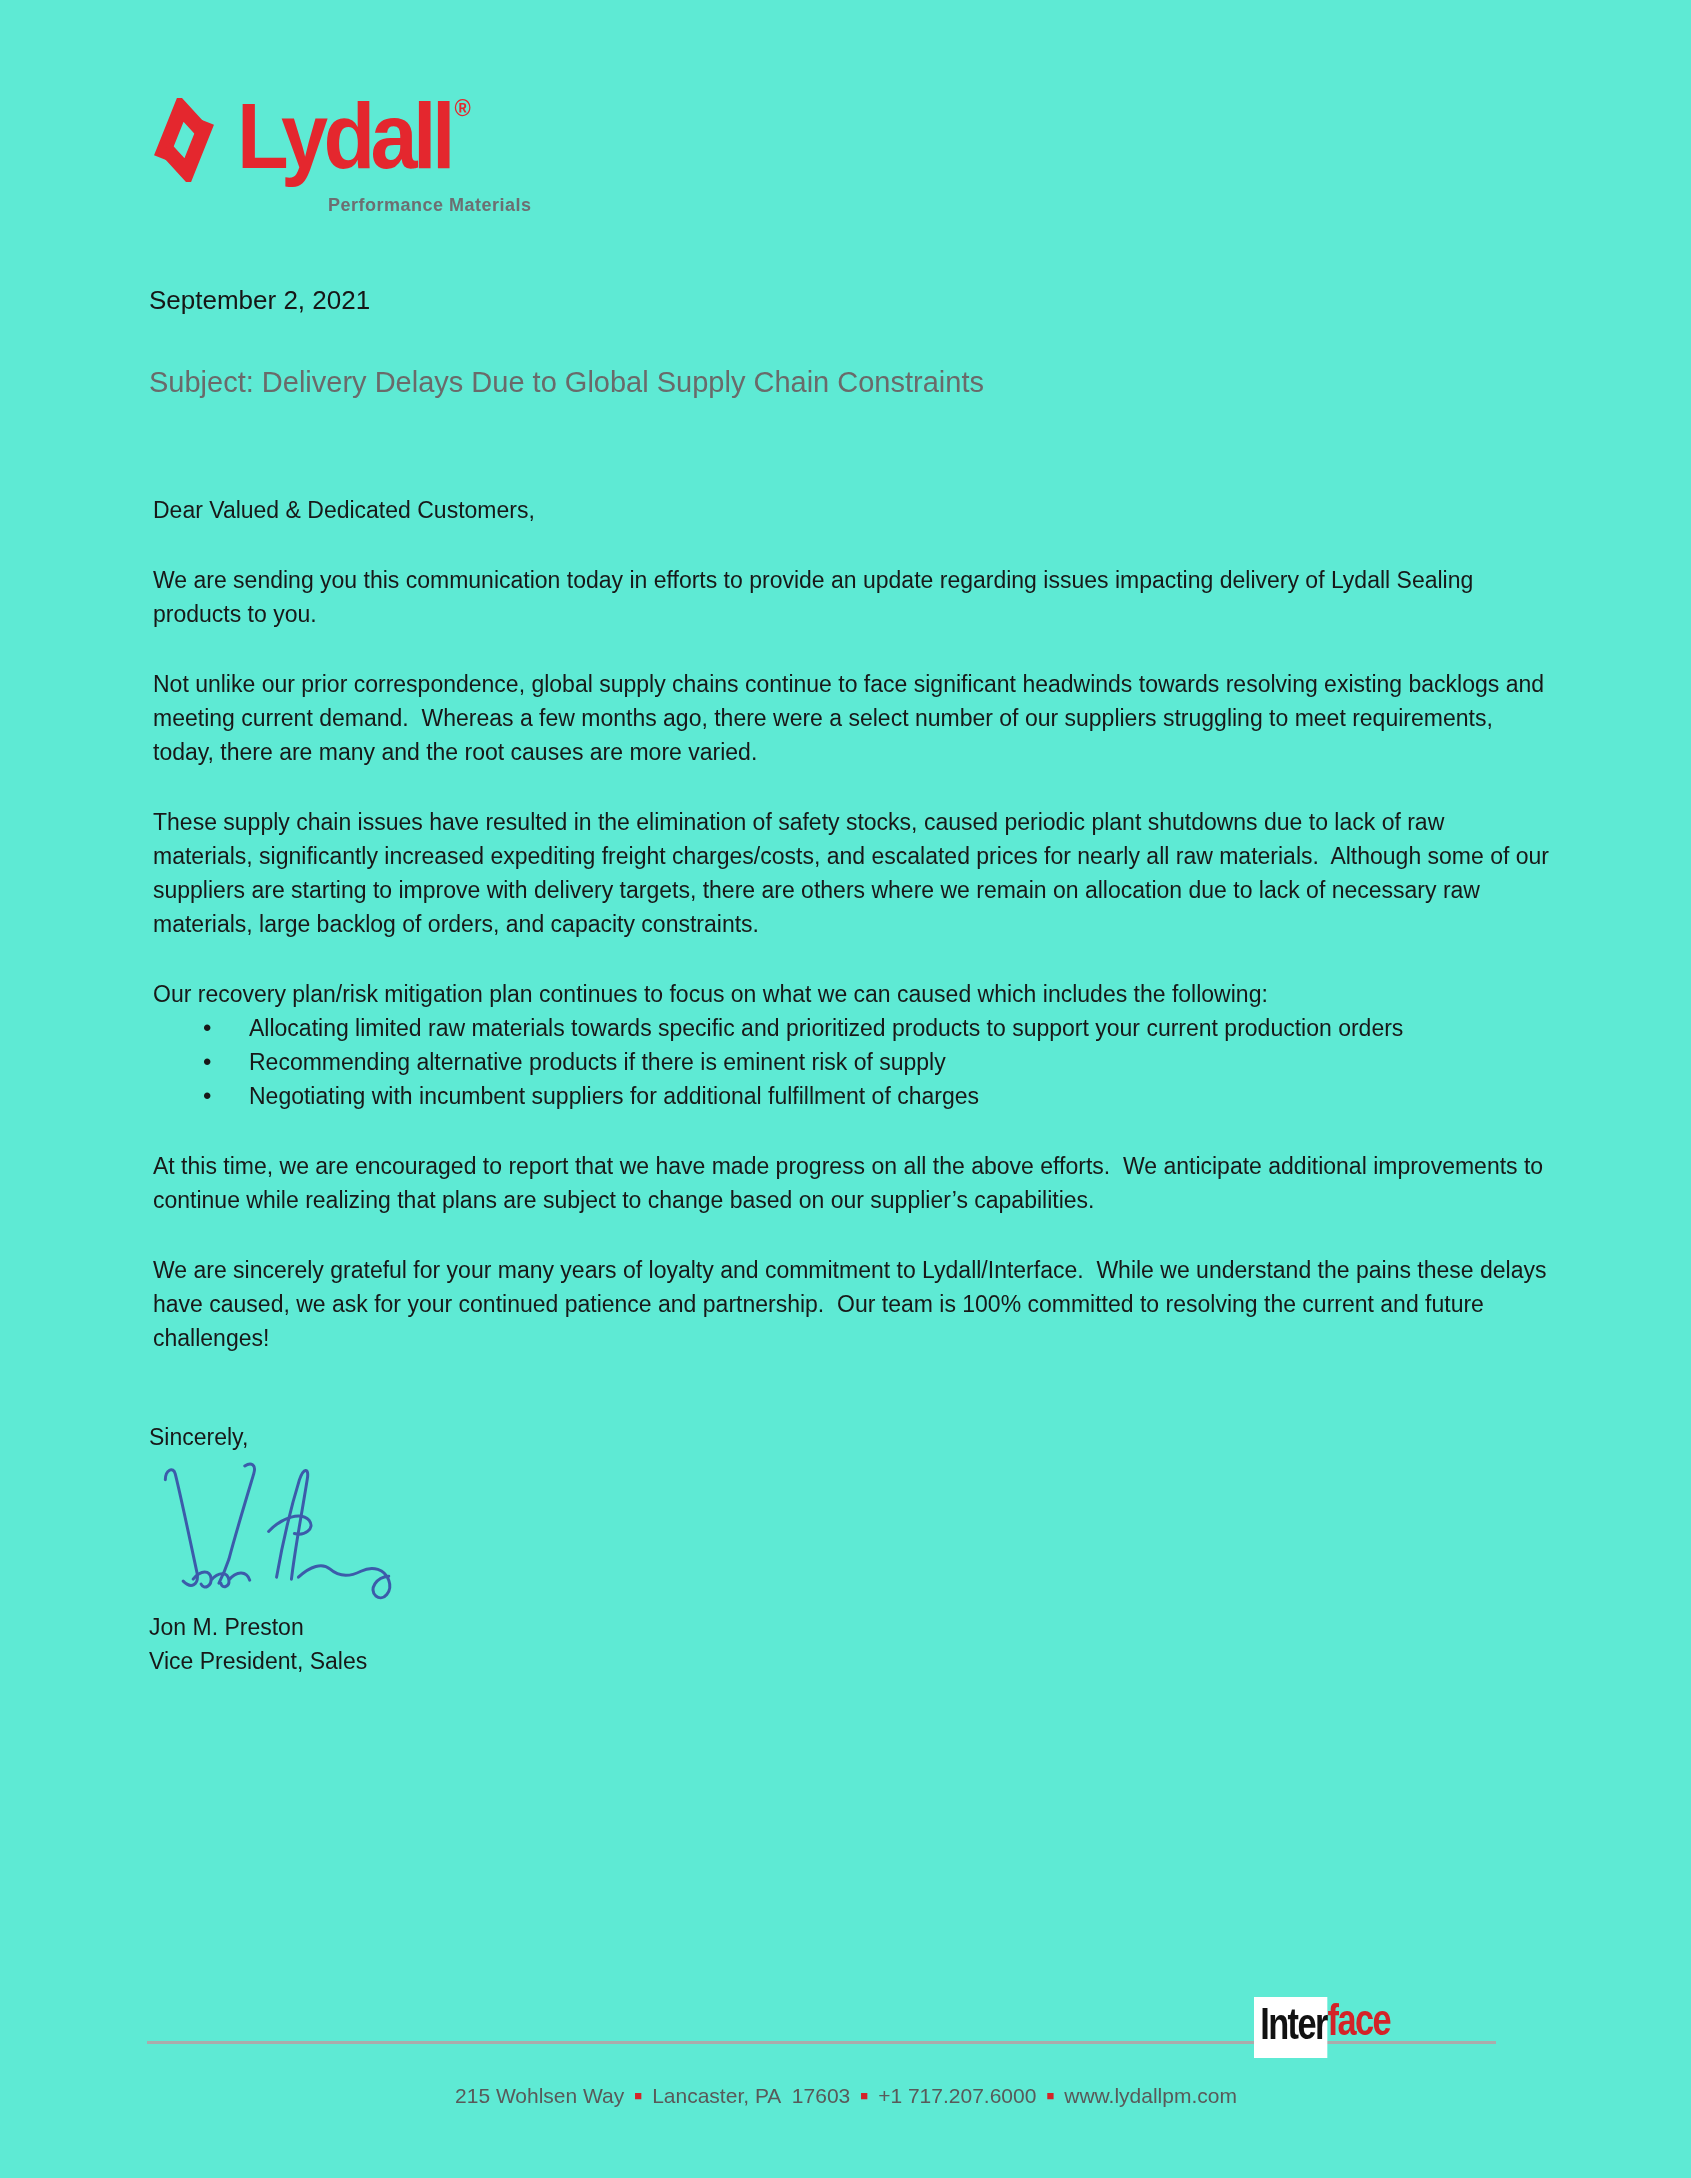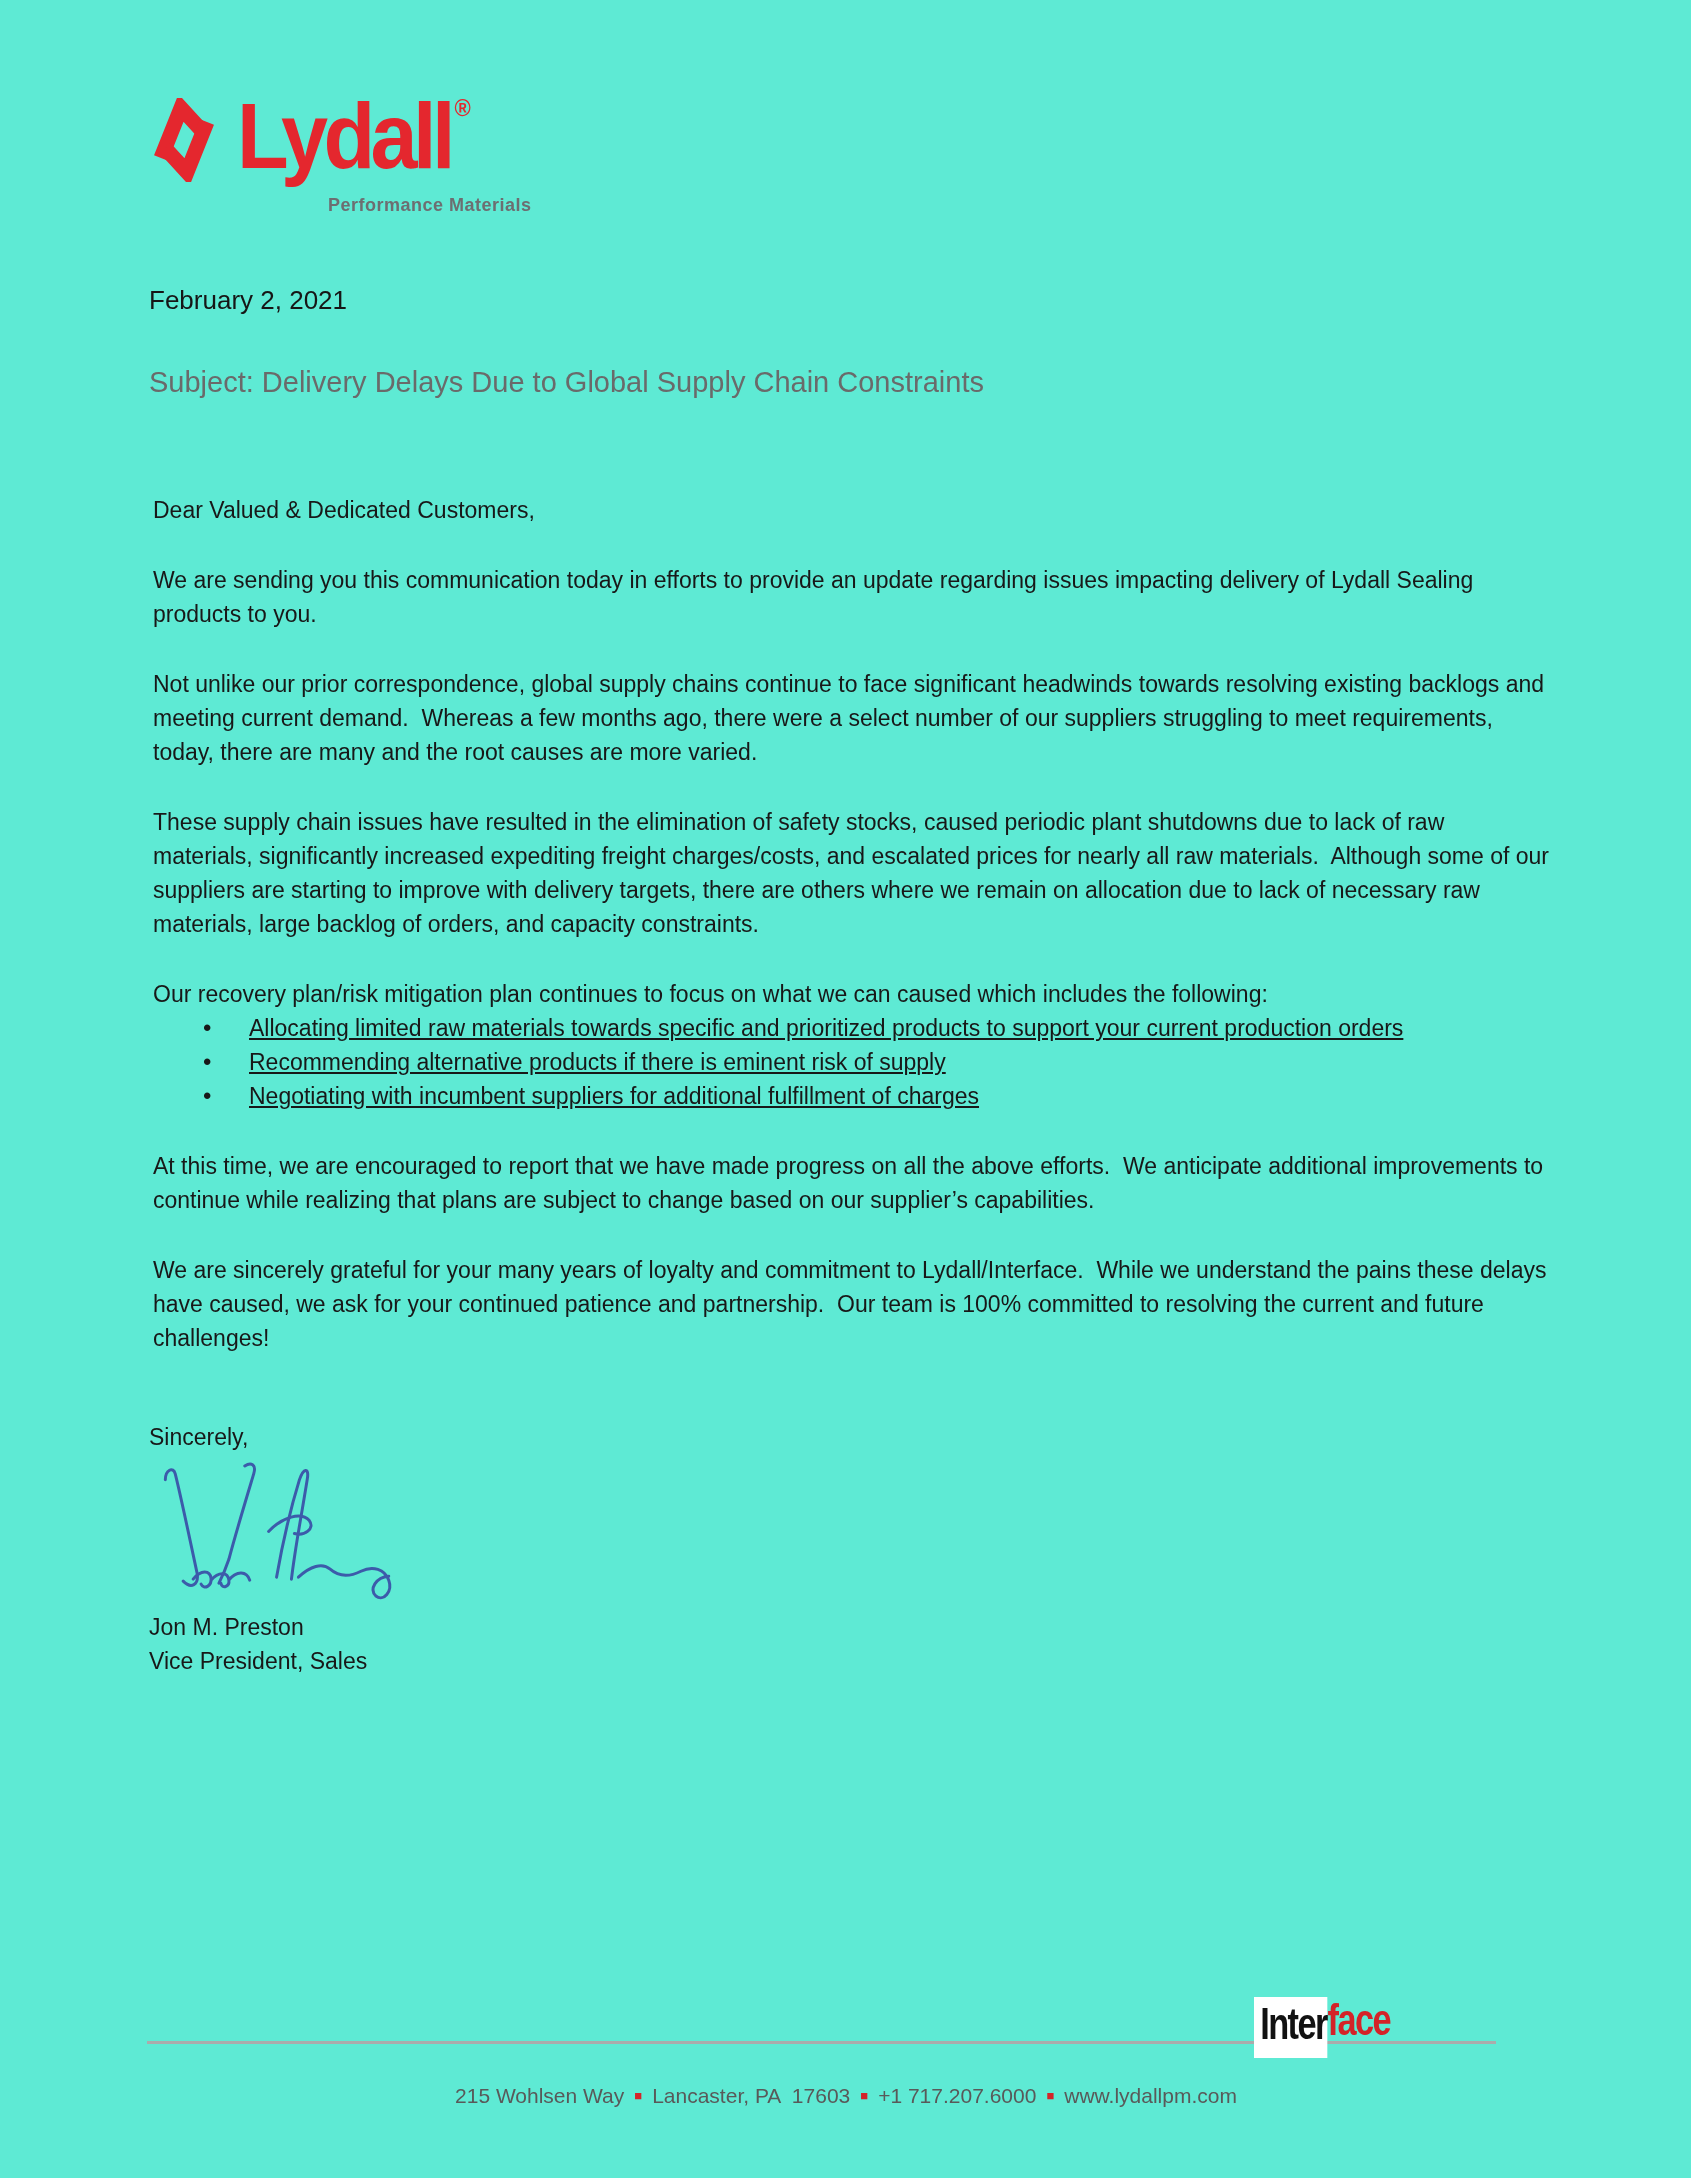--- a/index.html
+++ b/index.html
@@ -24,21 +24,21 @@
 
   
   .date { position:absolute; left:149px; top:285px; font-size:26px; color:#161616; }
   .subject { position:absolute; left:149px; top:366px; font-size:29px; color:#6a6a6a; }
 
   
   .content { position:absolute; left:149px; top:493px; width:1401px; font-size:23px; line-height:34px; color:#181818; }
   .content p { margin:0 0 36px 4px; white-space:pre-wrap; }
   .content p.intro { margin-bottom:0; }
   ul.bullets { margin:0 0 36px 0; padding:0 40px 0 0; list-style:none; }
-  ul.bullets li { position:relative; padding-left:100px; white-space:pre-wrap;text-decoration:underline; }
+  ul.bullets li { position:relative; padding-left:100px; white-space:pre-wrap; }
   ul.bullets li::before { content:"\2022"; position:absolute; left:54px; top:0; font-size:24px; }
 
   .closing { margin:65px 0 0 0 !important; }
   .sig-block { height:150px; margin-top:6px; }
   .signer-name, .signer-title { margin:0 !important; }
 
   
   .footer-line { position:absolute; left:147px; top:2041px; width:1349px; height:3px; background:#ababab; }
   .interface-logo {
     position:absolute; left:1254px; top:2002px; line-height:1.0; white-space:nowrap;
@@ -61,21 +61,21 @@
 
   <div class="letterhead">
     <svg class="logo-mark" width="66" height="84" viewBox="0 0 66 84" aria-hidden="true">
       <polyline points="10,60 30,10 52,34" fill="none" stroke="#e4272e" stroke-width="15" stroke-linejoin="miter" stroke-miterlimit="12"></polyline>
       <polyline points="56,24 36,74 14,50" fill="none" stroke="#e4272e" stroke-width="15" stroke-linejoin="miter" stroke-miterlimit="12"></polyline>
     </svg>
     <div class="brand"><span>Lydall</span><span class="reg">®</span></div>
     <div class="tagline">Performance Materials</div>
   </div>
 
-  <div class="date">February 2, 2021</div>
+  <div class="date">September 2, 2021</div>
   <div class="subject">Subject: Delivery Delays Due to Global Supply Chain Constraints</div>
 
   <div class="content">
     <p class="greeting">Dear Valued &amp; Dedicated Customers,</p>
     <p>We are sending you this communication today in efforts to provide an update regarding issues impacting delivery of Lydall Sealing products to you.</p>
     <p>Not unlike our prior correspondence, global supply chains continue to face significant headwinds towards resolving existing backlogs and meeting current demand.  Whereas a few months ago, there were a select number of our suppliers struggling to meet requirements, today, there are many and the root causes are more varied.</p>
     <p>These supply chain issues have resulted in the elimination of safety stocks, caused periodic plant shutdowns due to lack of raw materials, significantly increased expediting freight charges/costs, and escalated prices for nearly all raw materials.  Although some of our suppliers are starting to improve with delivery targets, there are others where we remain on allocation due to lack of necessary raw materials, large backlog of orders, and capacity constraints.</p>
     <p class="intro">Our recovery plan/risk mitigation plan continues to focus on what we can caused which includes the following:</p>
     <ul class="bullets">
       <li>Allocating limited raw materials towards specific and prioritized products to support your current production orders</li>

